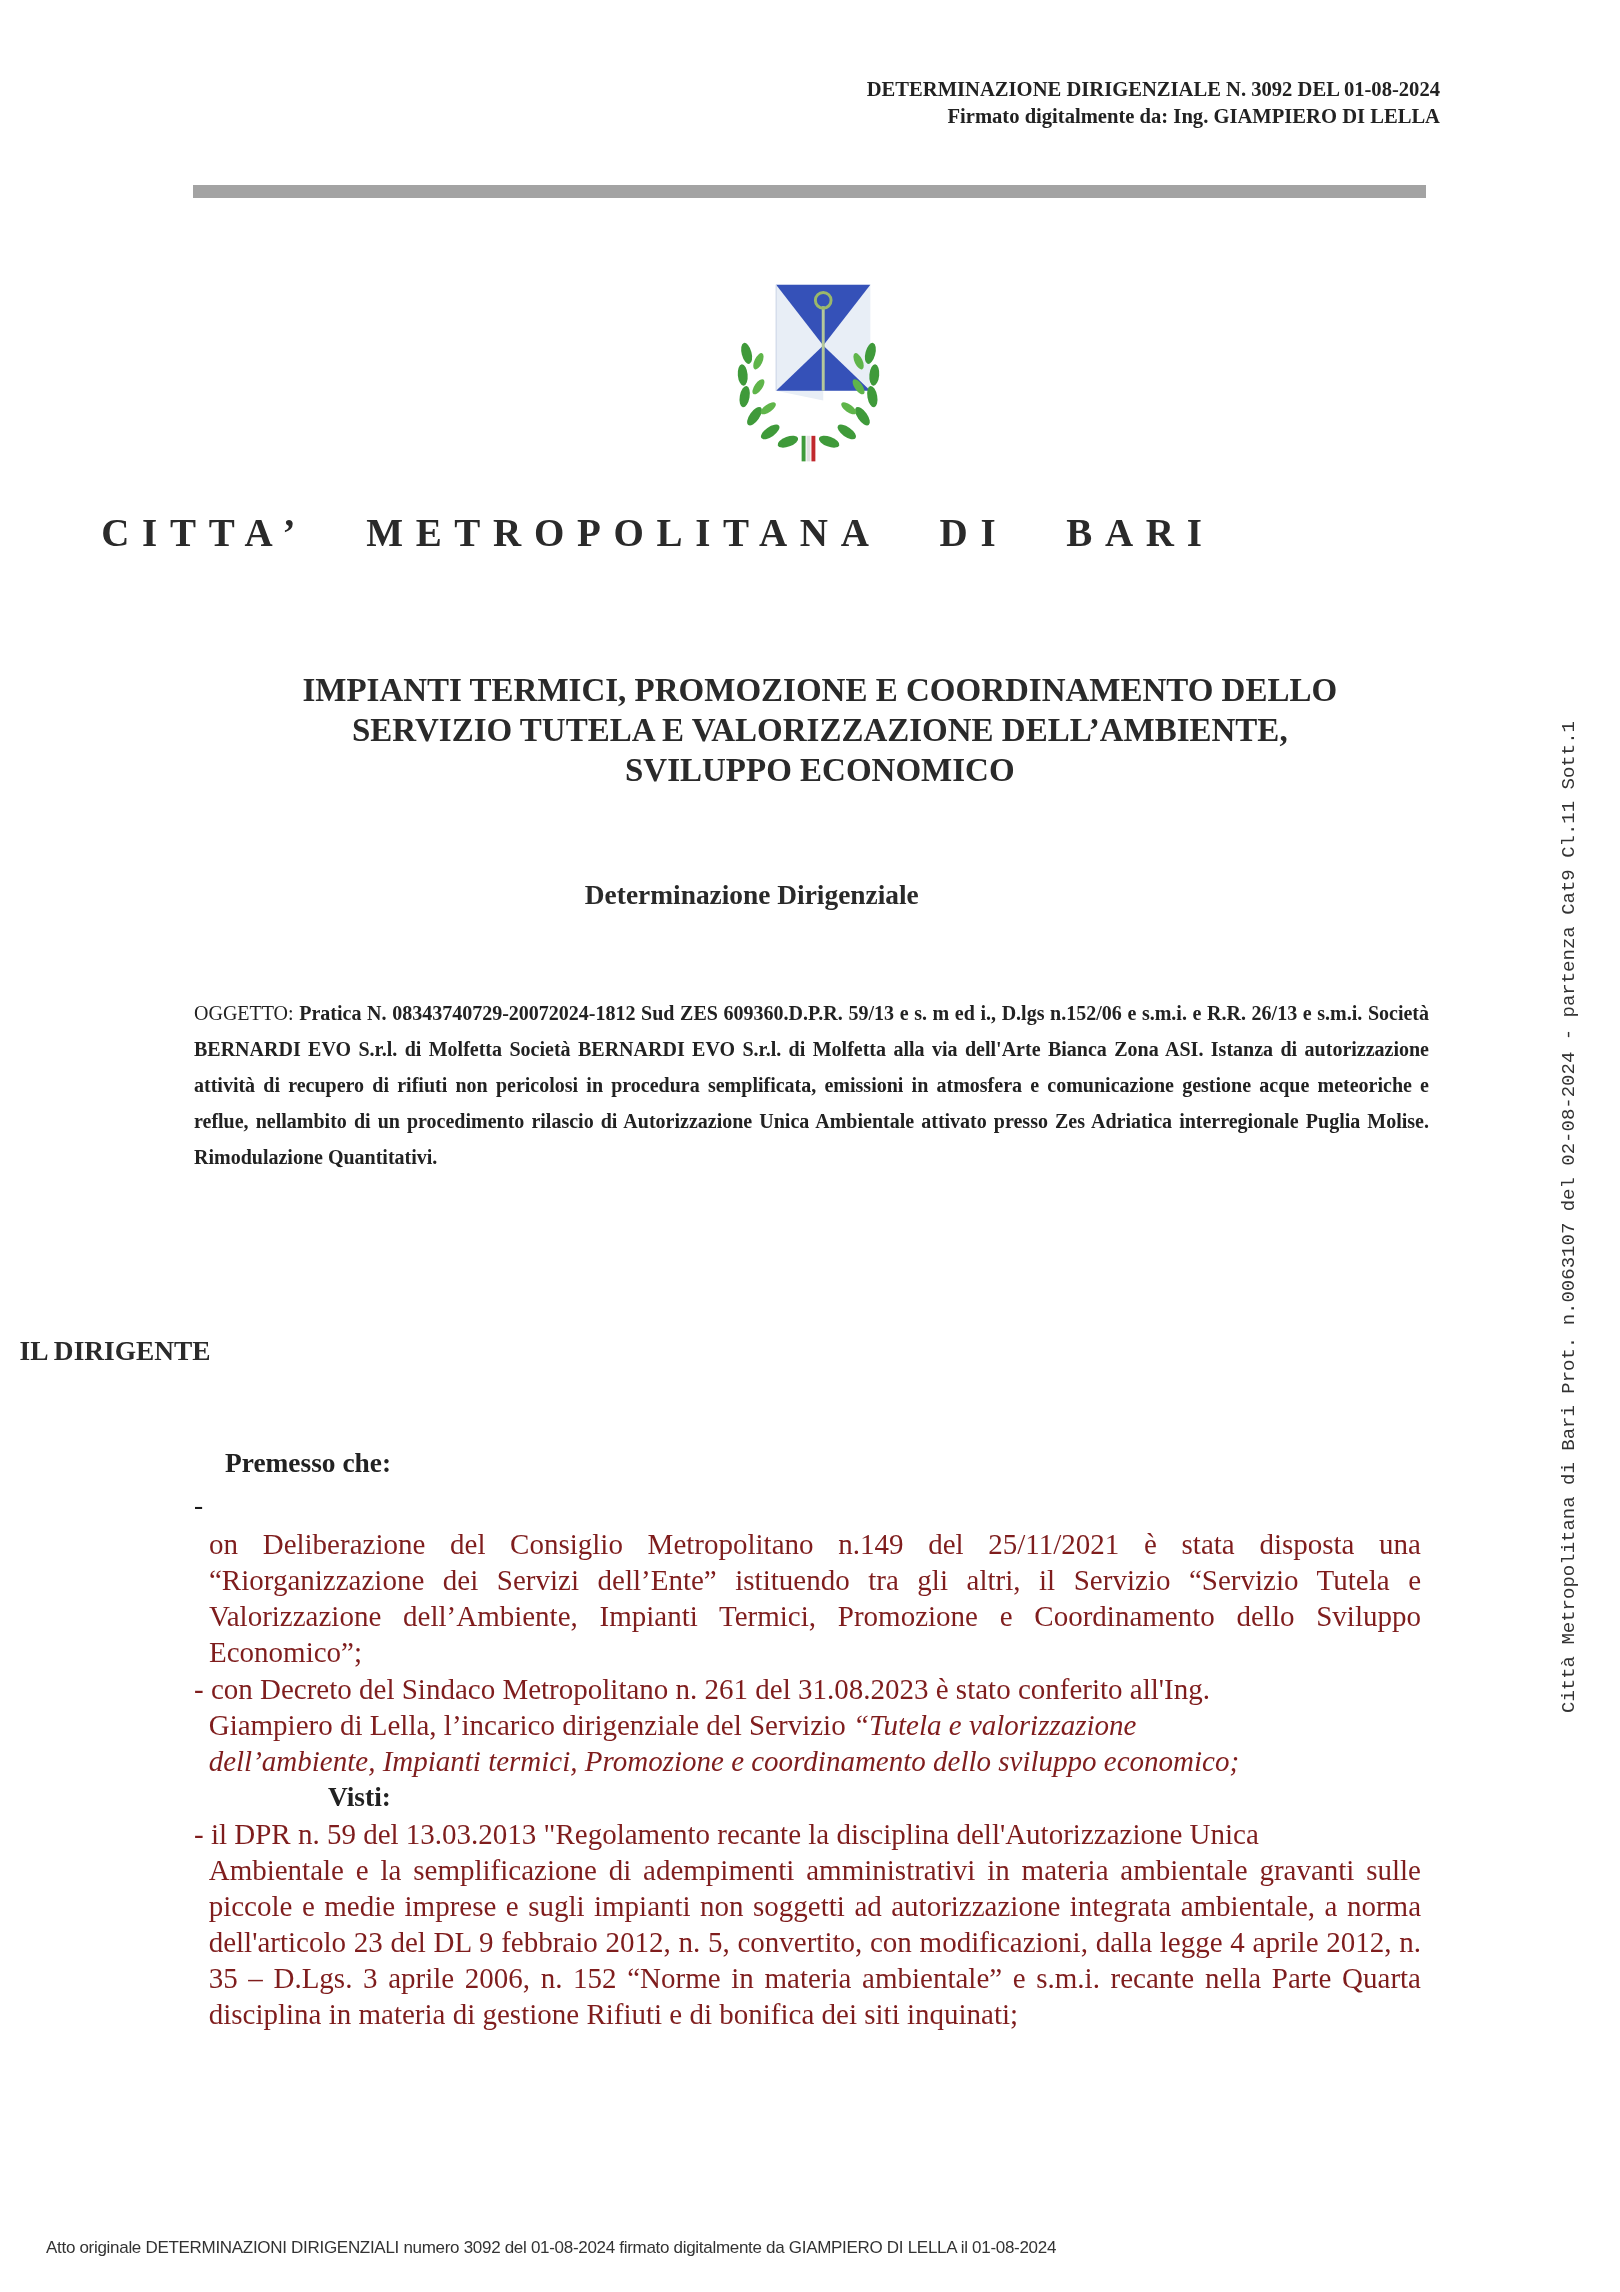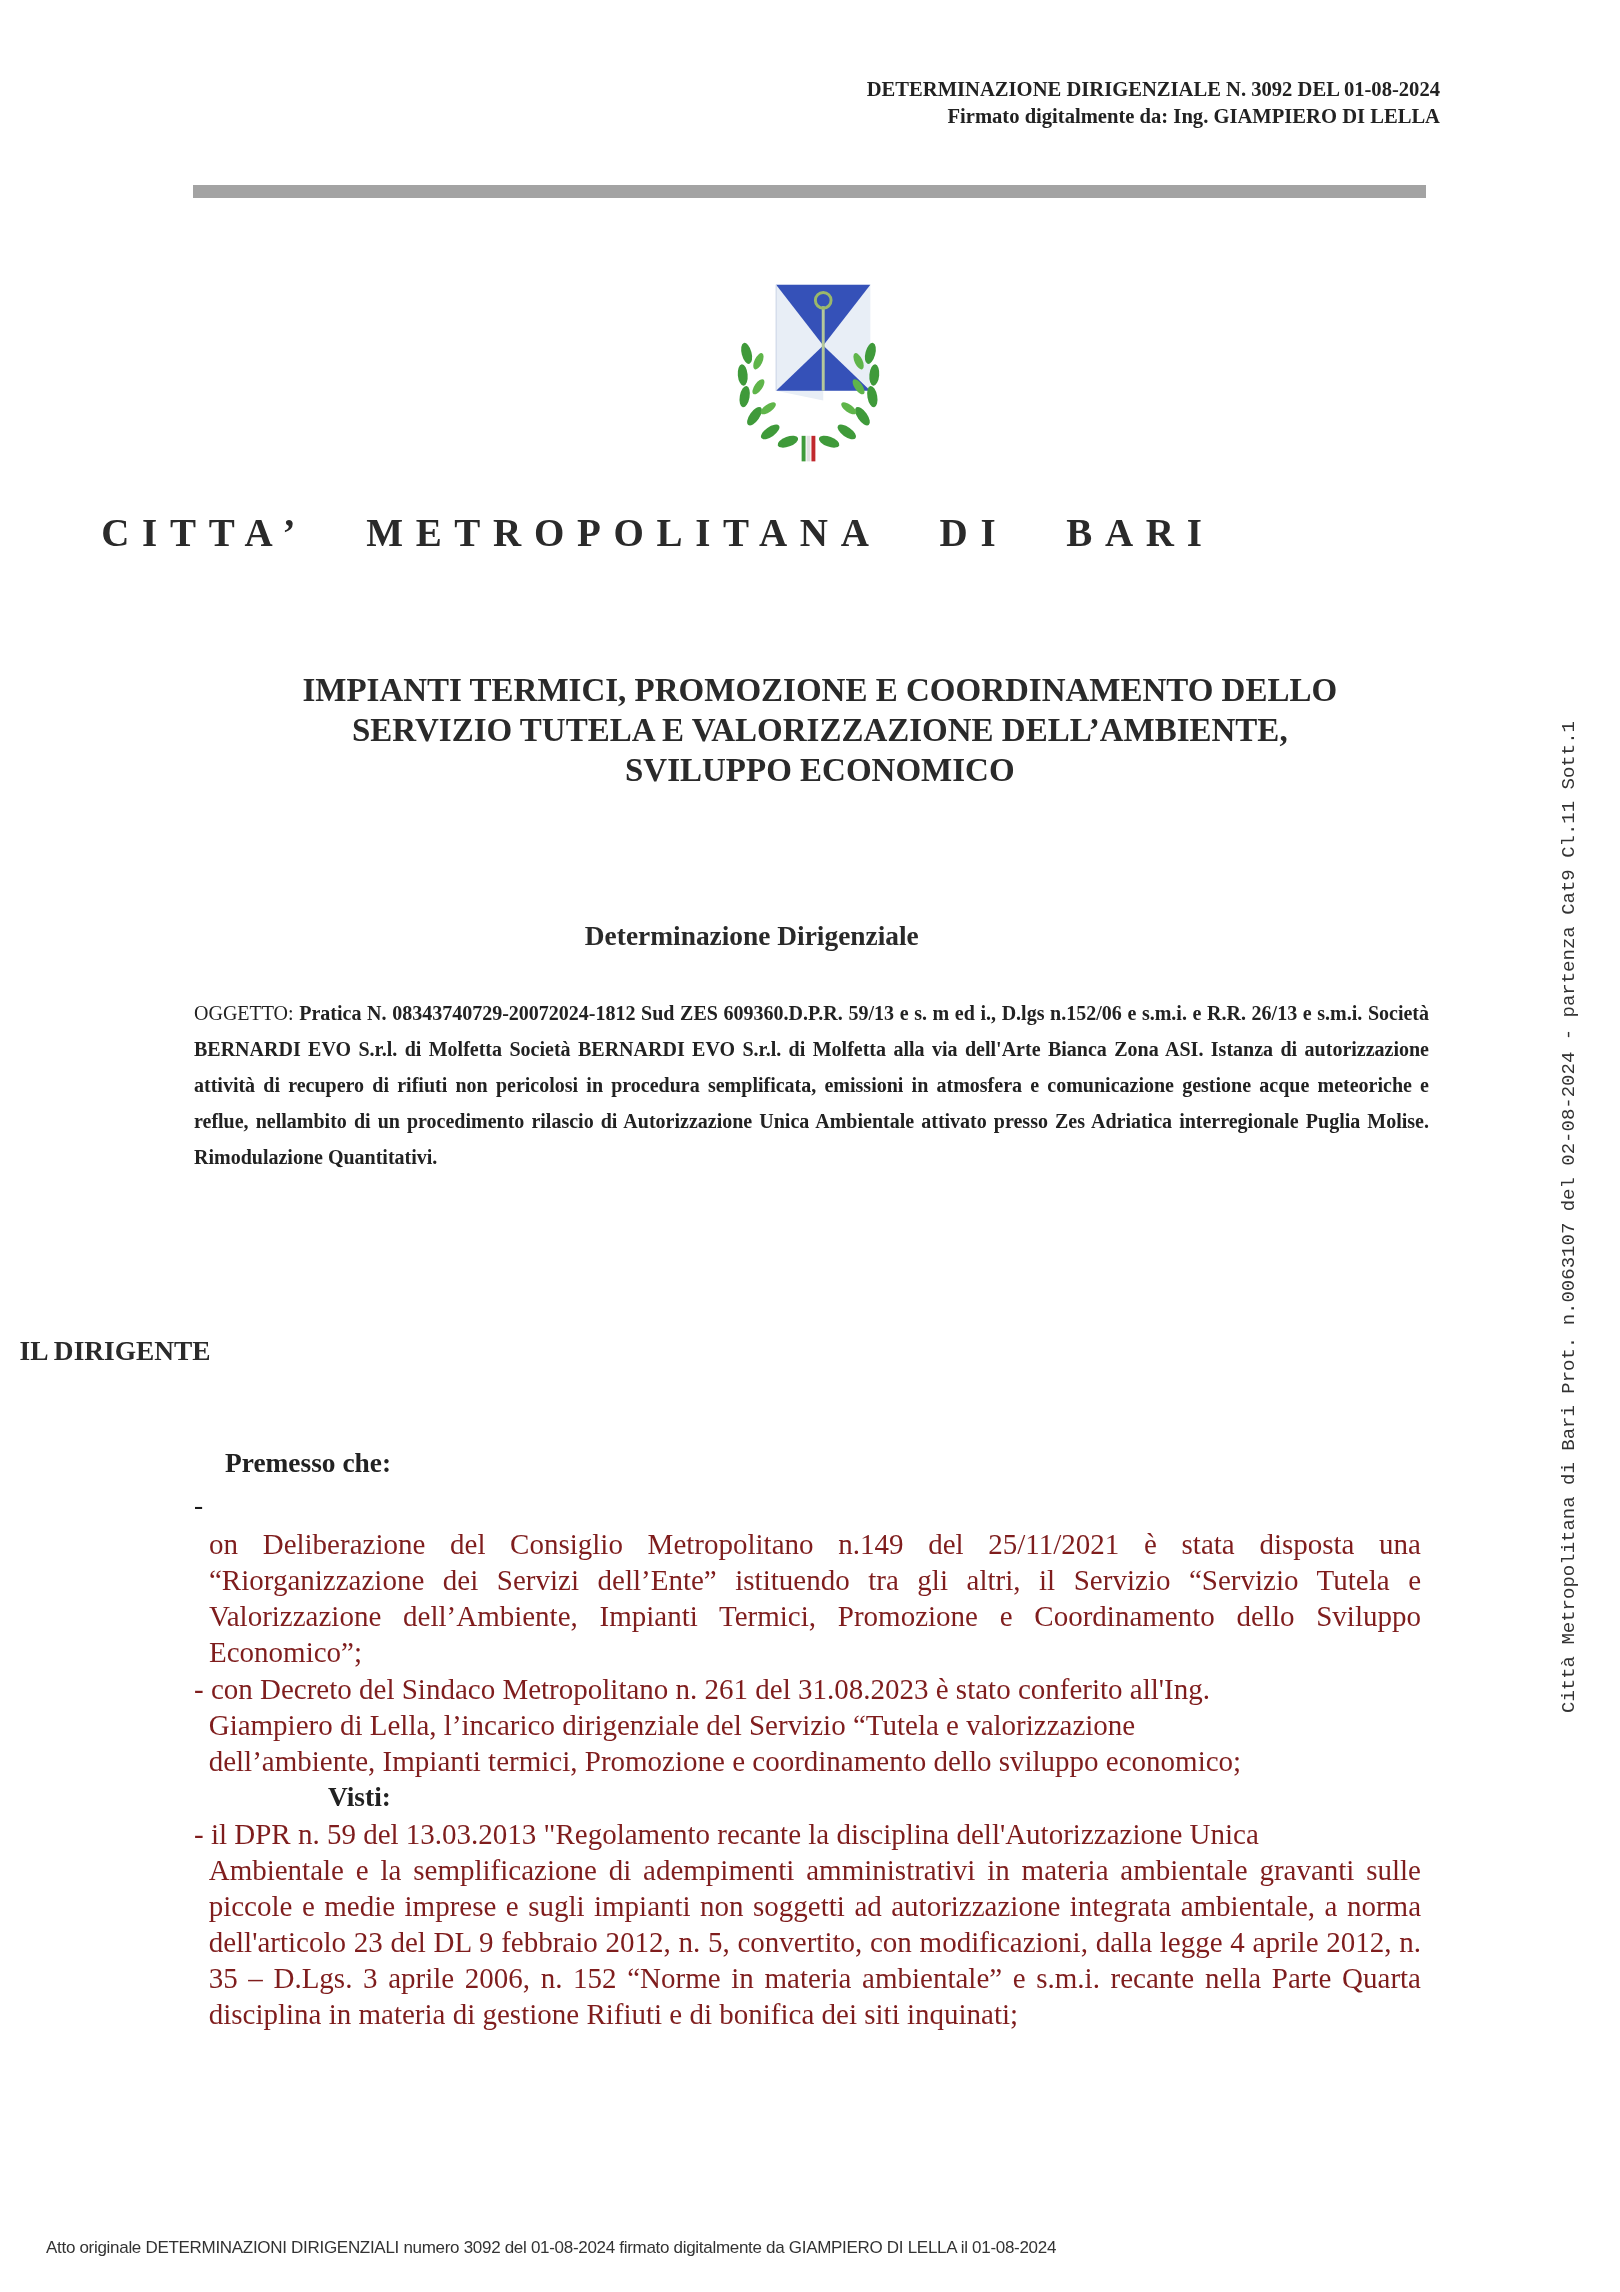--- a/index.html
+++ b/index.html
@@ -22,21 +22,21 @@
     padding-left: 7.8px; box-sizing: border-box;
   }
   .city span.w { display: inline-block; margin: 0 29px; }
   .service {
     position: absolute; left: 0; width: 1620px; top: 670px; text-align: center;
     font-size: 33px; font-weight: bold; line-height: 40px; color: #2a2a2a;
     padding-left: 19.6px; box-sizing: border-box;
   }
   .det-title {
     position: absolute; left: 0; width: 1484px; top: 880px; text-align: center;
-    font-size: 27.4px; font-weight: bold; color: #2a2a2a; padding-left: 19.6px; box-sizing: border-box; margin-top: 41px;
+    font-size: 27.4px; font-weight: bold; color: #2a2a2a; padding-left: 19.6px; box-sizing: border-box;
   }
   .oggetto {
     position: absolute; left: 194px; top: 995px; width: 1235px;
     font-size: 20px; font-weight: bold; line-height: 36px; text-align: justify; color: #222;
   }
   .oggetto .lbl { font-weight: normal; }
   .dirigente {
     position: absolute; left: 0; width: 1620px; top: 1336px; text-align: left;
     font-size: 27.4px; font-weight: bold; color: #2a2a2a; padding-left: 19.6px; box-sizing: border-box;
   }
@@ -47,21 +47,21 @@
   .para {
     position: absolute; left: 209px; width: 1212px; font-size: 29px; line-height: 36px;
     text-align: justify; color: #7f1d1d;
   }
   .p1 { top: 1526px; }
   .p2 { top: 1671px; left: 194px; width: 1227px; text-align: left; }
   .p2 .ind { padding-left: 14.7px; display: block; }
   .visti { position: absolute; left: 328px; top: 1782px; font-size: 27.4px; font-weight: bold; color: #222; }
   .p3 { top: 1816px; left: 194px; width: 1227px; }
   .p3 .rest { display: block; padding-left: 14.7px; }
-  .it { }
+  .it { font-style: italic; }
   .side-stamp {
     position: absolute; left: 1558px; top: 1713px; transform-origin: 0 0;
     transform: rotate(-90deg); white-space: nowrap;
     font-family: "Liberation Mono", "DejaVu Sans Mono", monospace; font-size: 19px; color: #333;
   }
   .footer {
     position: absolute; left: 46px; top: 2238px; font-family: "Liberation Sans", "DejaVu Sans", sans-serif;
     font-size: 17px; color: #333; letter-spacing: -0.3px;
   }
 </style>

